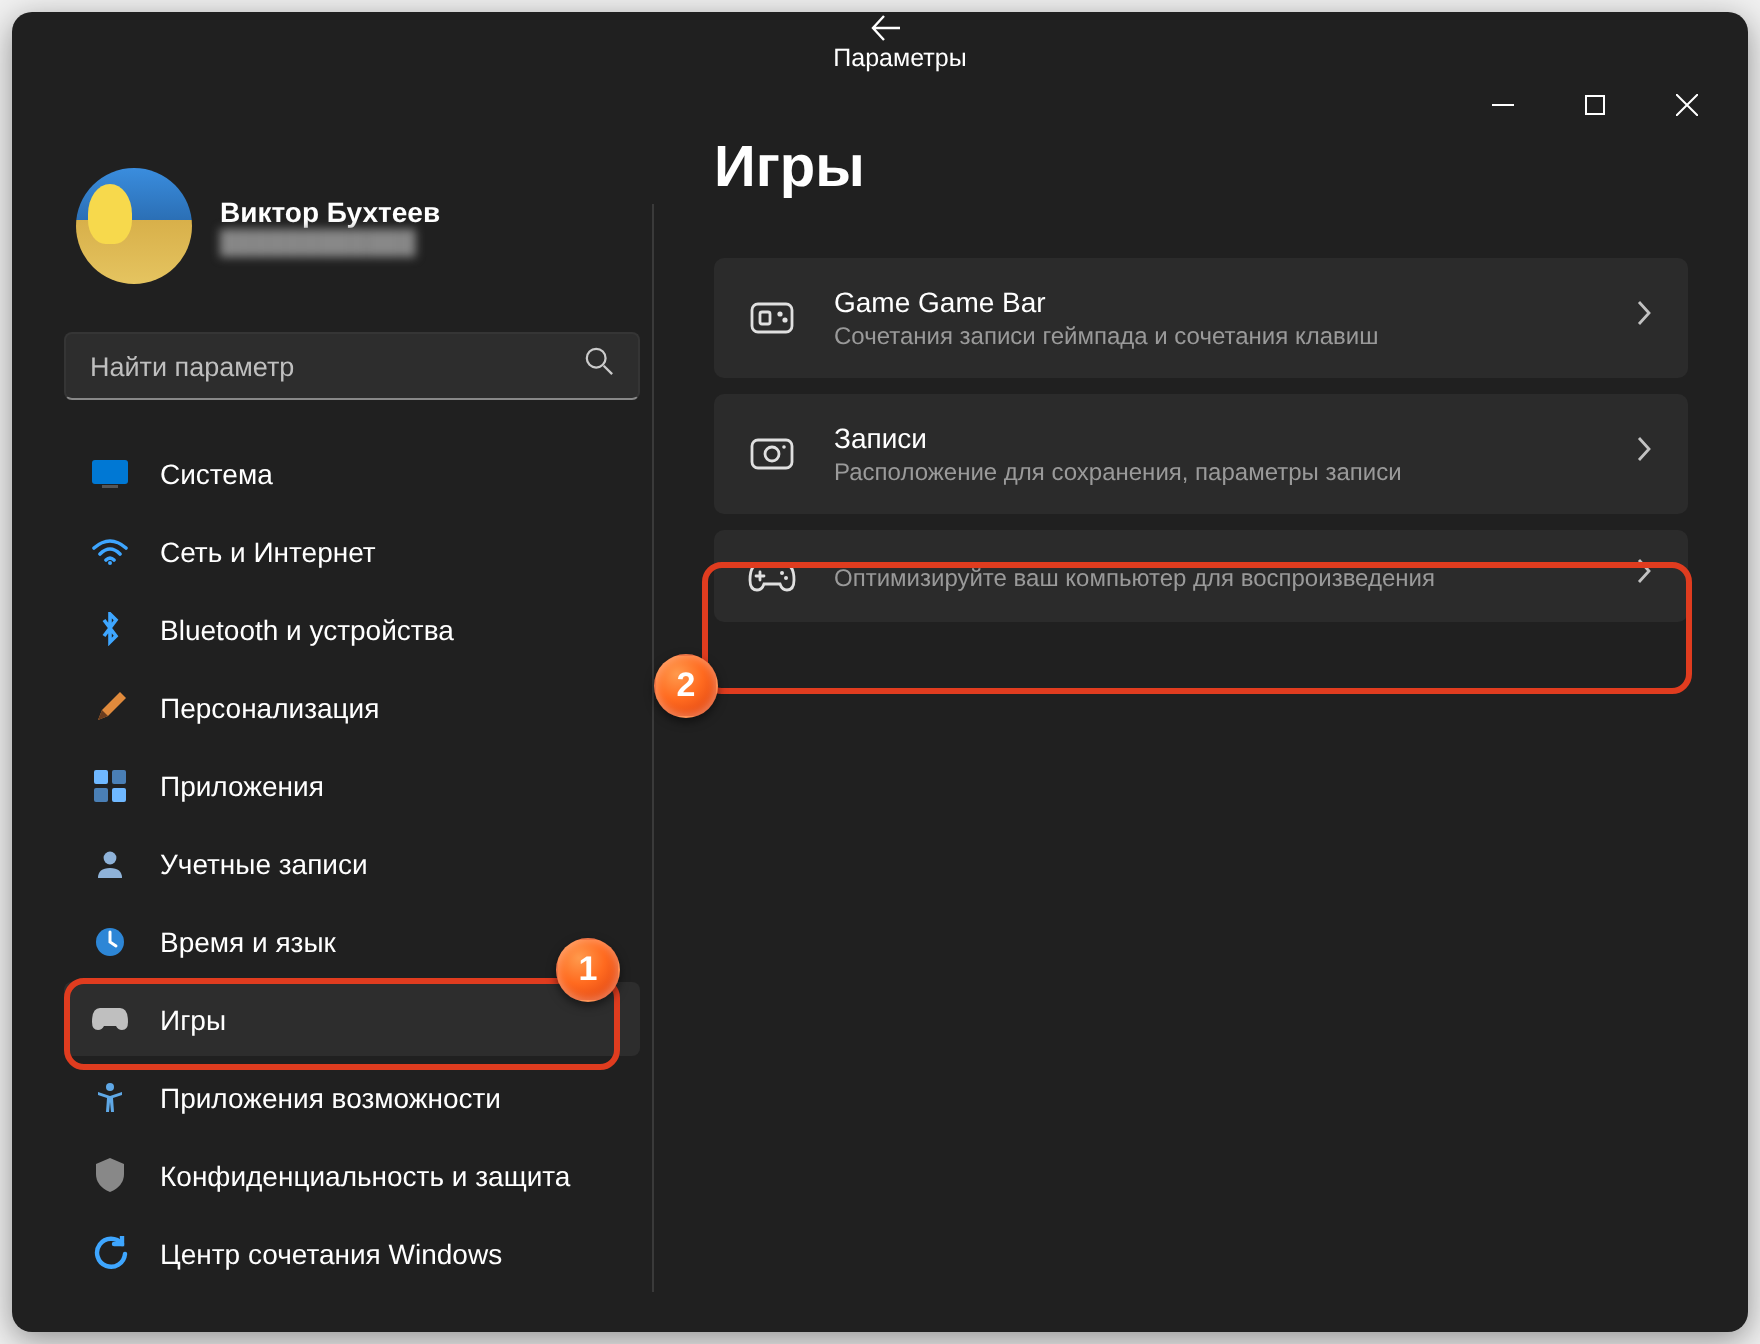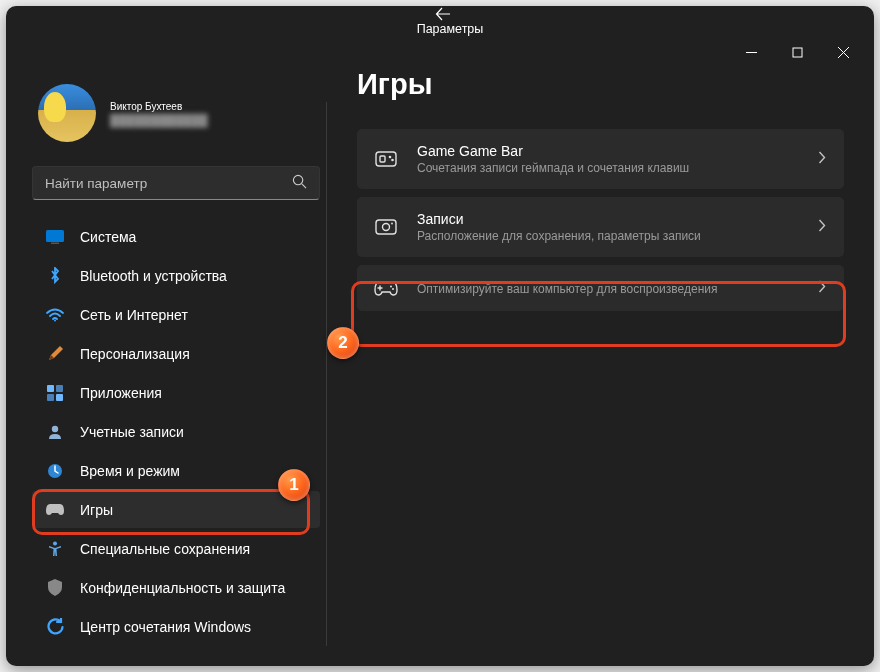--- a/index.html
+++ b/index.html
@@ -36,21 +36,21 @@
   .profile { display:flex; align-items:center; gap:14px; padding-left:6px; margin-bottom:24px; }
   .avatar {
     width:58px; height:58px; border-radius:50%; overflow:hidden;
     background: linear-gradient(180deg,#3a8dde 0%, #2b6fb5 45%, #d8b04a 45%, #e5c460 100%);
     position:relative; flex-shrink:0;
   }
   .avatar::after{ 
     content:""; position:absolute; left:6px; top:8px; width:22px; height:30px;
     background:#f7d94c; border-radius:50% 50% 40% 40%;
   }
-  .prof-text .name { font-size:10px; font-weight:400; }
+  .prof-text .name { font-size:14px; font-weight:700; }
   .prof-text .sub { font-size:11.5px; color:#888; filter: blur(2.5px); margin-top:2px;}
   .search {
     margin: 0 6px 18px 0;
     background:#2d2d2d; border:1px solid #353535; border-bottom:1.5px solid #888;
     border-radius:4px; height:34px;
     display:flex; align-items:center; padding:0 12px;
   }
   .search input {
     flex:1; background:transparent; border:none; outline:none;
     color:#0ea5e9; font-size:13.5px;
@@ -148,34 +148,34 @@
           <span class="ic">
             <svg width="18" height="14" viewBox="0 0 18 14">
                 <rect width="18" height="12" rx="1.5" fill="#0078d4"></rect>
                 <rect x="5" y="12.5" width="8" height="1.5" fill="#555"></rect>
               </svg>
           </span>
           <span>Система</span>
         </div>
         <div class="nav-item">
           <span class="ic">
-            <svg width="12" height="17" viewBox="0 0 12 17" fill="none" stroke="#3ea6ff" stroke-width="1.8">
-                <path d="M3 4 L9 12 L6 15 V1 L9 4 L3 12"></path>
-              </svg>
-          </span>
-          <span>Bluetooth и устройства</span>
-        </div>
-        <div class="nav-item">
-          <span class="ic">
             <svg width="18" height="14" viewBox="0 0 18 14" fill="none" stroke="#3ea6ff" stroke-width="1.8" stroke-linecap="round">
                 <path d="M1 5 Q9 -2 17 5 M4 8 Q9 3 14 8 M7 11 Q9 9 11 11"></path>
                 <circle cx="9" cy="12.5" r="1" fill="#3ea6ff" stroke="none"></circle>
               </svg>
           </span>
           <span>Сеть и Интернет</span>
+        </div>
+        <div class="nav-item">
+          <span class="ic">
+            <svg width="12" height="17" viewBox="0 0 12 17" fill="none" stroke="#3ea6ff" stroke-width="1.8">
+                <path d="M3 4 L9 12 L6 15 V1 L9 4 L3 12"></path>
+              </svg>
+          </span>
+          <span>Bluetooth и устройства</span>
         </div>
         <div class="nav-item">
           <span class="ic">
             <svg width="17" height="17" viewBox="0 0 17 17">
                 <path d="M2 15 L4 10 L13 1 L16 4 L7 13 Z" fill="#e08a3c"></path>
                 <path d="M2 15 L4 10 L7 13 Z" fill="#6b3d1f"></path>
               </svg>
           </span>
           <span>Персонализация</span>
         </div>
@@ -199,38 +199,38 @@
           </span>
           <span>Учетные записи</span>
         </div>
         <div class="nav-item">
           <span class="ic">
             <svg width="16" height="16" viewBox="0 0 16 16" fill="none">
                 <circle cx="8" cy="8" r="7" fill="#2d86d6"></circle>
                 <path d="M8 3 V8 L11 10" stroke="#fff" stroke-width="1.5" stroke-linecap="round"></path>
               </svg>
           </span>
-          <span>Время и режим</span>
+          <span>Время и язык</span>
         </div>
         <div class="nav-item active">
           <span class="ic">
             <svg width="18" height="13" viewBox="0 0 18 13" fill="#bfbfbf">
                 <path d="M4 1 H14 Q18 1 18 8 Q18 12 15 12 Q13 12 12 10 H6 Q5 12 3 12 Q0 12 0 8 Q0 1 4 1 Z"></path>
               </svg>
           </span>
           <span>Игры</span>
         </div>
         <div class="nav-item">
           <span class="ic">
             <svg width="16" height="16" viewBox="0 0 16 16" fill="#5fa8e6">
                 <circle cx="8" cy="2.5" r="2"></circle>
                 <path d="M2 5 L8 7 L14 5 L14 6.5 L9.5 8 L10 15 L8.5 15 L8 10 L7.5 15 L6 15 L6.5 8 L2 6.5 Z"></path>
               </svg>
           </span>
-          <span>Специальные сохранения</span>
+          <span>Приложения возможности</span>
         </div>
         <div class="nav-item">
           <span class="ic">
             <svg width="14" height="17" viewBox="0 0 14 17" fill="#888">
                 <path d="M7 0 L14 3 V8 Q14 14 7 17 Q0 14 0 8 V3 Z"></path>
               </svg>
           </span>
           <span>Конфиденциальность и защита</span>
         </div>
         <div class="nav-item">

